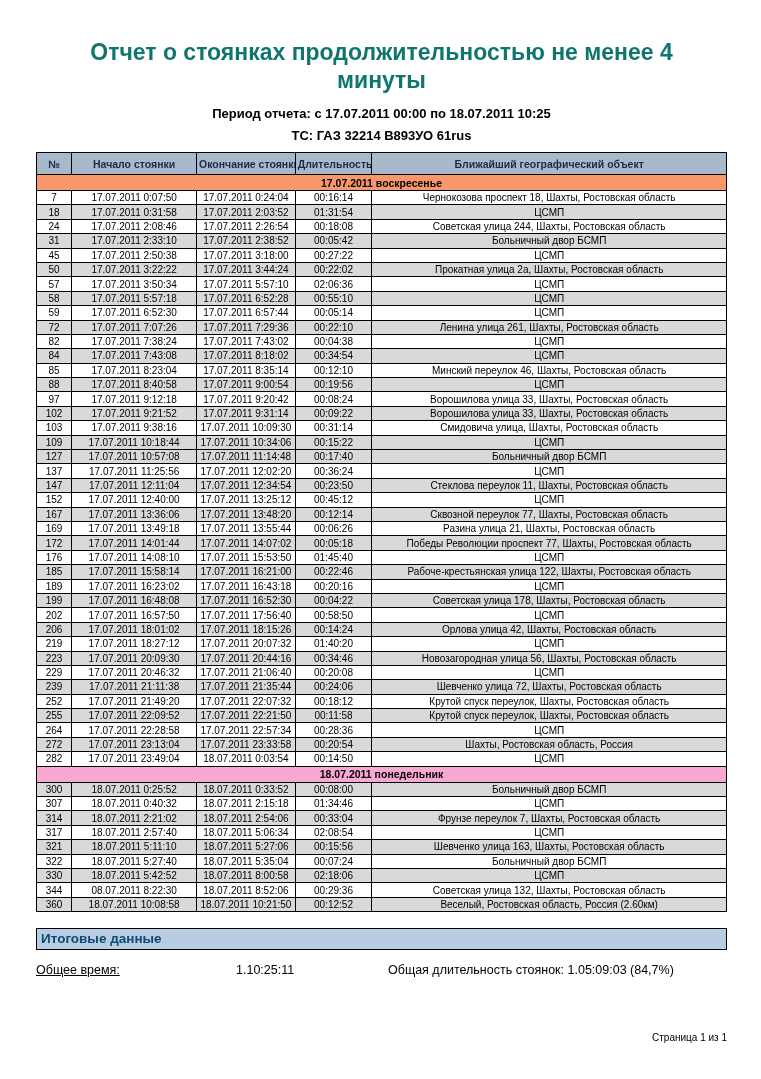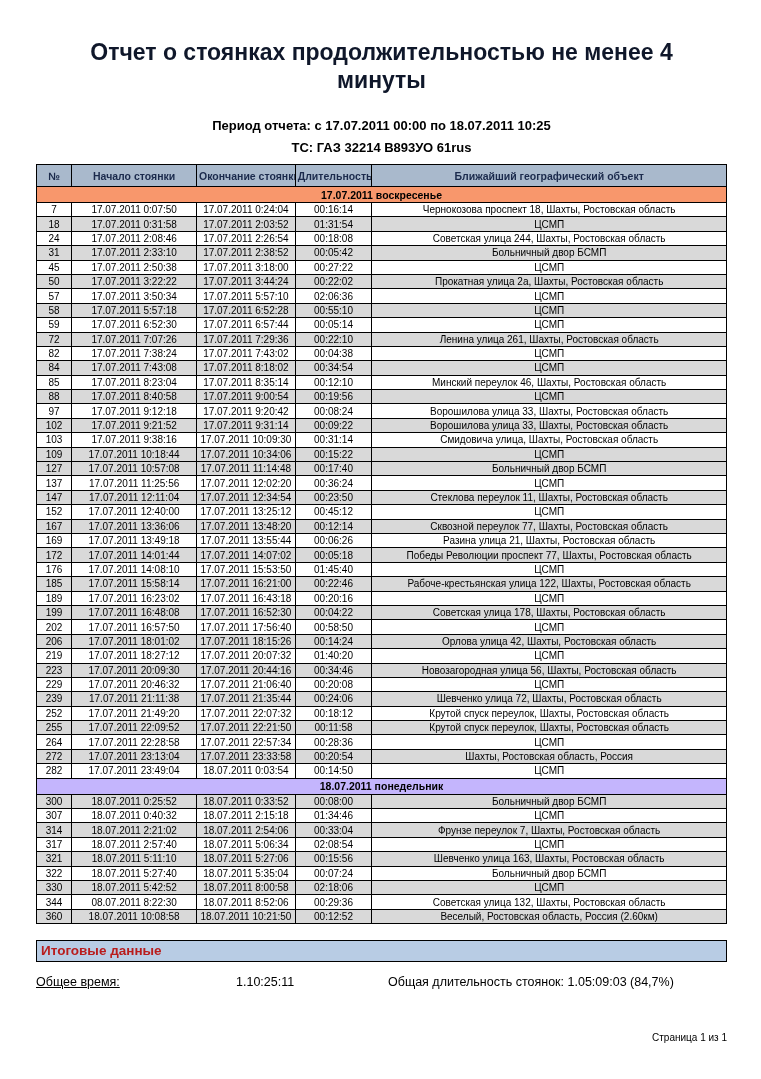--- a/index.html
+++ b/index.html
@@ -4,21 +4,21 @@
 <style>
   html, body { margin:0; padding:0; background:#ffffff; }
   .page {
     width:761px; height:1079px; box-sizing:border-box;
     padding:38px 34px 0 36px;
     font-family:"Liberation Sans", sans-serif;
     color:#000; background:#fff; position:relative; overflow:hidden;
   }
   .title {
     font-size:23px; font-weight:bold; text-align:center;
-    line-height:28px; margin:0 18px 24px 18px; color:#0f172a;
+    line-height:28px; margin:0 18px 12px 18px; color:#0f766e;
   }
   .subtitle { font-size:13px; font-weight:bold; text-align:center; margin-bottom:7px; }
   table.report-table {
     width:100%; border-collapse:collapse; table-layout:fixed; margin-top:9px;
   }
   .report-table th, .report-table td {
     border:1px solid #000; overflow:hidden; white-space:nowrap;
   }
   .report-table thead th {
     background:var(--header-bg); color:var(--header-text);
@@ -26,21 +26,21 @@
   }
   .report-table td {
     font-size:10px; text-align:center; height:13.4px; padding:0 2px; background:#fff;
   }
   .report-table tr.alt td { background:var(--alt-row-bg); }
   .report-table td.section {
     font-weight:bold; font-size:10.5px; height:15px;
   }
   .summary-bar {
     margin-top:16px; border:1px solid #000; background:var(--summary-bg);
-    font-weight:bold; font-size:13.5px; padding:2px 4px 3px 4px; color:#b91c1c;
+    font-weight:bold; font-size:13.5px; padding:2px 4px 3px 4px; color:#0c4a6e;
   }
   .summary-line { display:flex; margin-top:13px; font-size:12.5px; }
   .sl-label { width:200px;text-decoration:underline; }
   .sl-value { width:152px; }
   .page-num { position:absolute; right:34px; top:1032px; font-size:10px; }
 </style>
 </head>
 <body>
 
 <div class="page">
@@ -343,21 +343,21 @@
           <td>Шахты, Ростовская область, Россия</td>
         </tr>
         <tr>
           <td>282</td>
           <td>17.07.2011 23:49:04</td>
           <td>18.07.2011 0:03:54</td>
           <td>00:14:50</td>
           <td>ЦСМП</td>
         </tr>
         <tr>
-          <td colspan="5" class="section" style="background: #c4b5fd;">18.07.2011 понедельник</td>
+          <td colspan="5" class="section" style="background: #f9a8d4;">18.07.2011 понедельник</td>
         </tr>
         <tr class="alt">
           <td>300</td>
           <td>18.07.2011 0:25:52</td>
           <td>18.07.2011 0:33:52</td>
           <td>00:08:00</td>
           <td>Больничный двор БСМП</td>
         </tr>
         <tr>
           <td>307</td>

